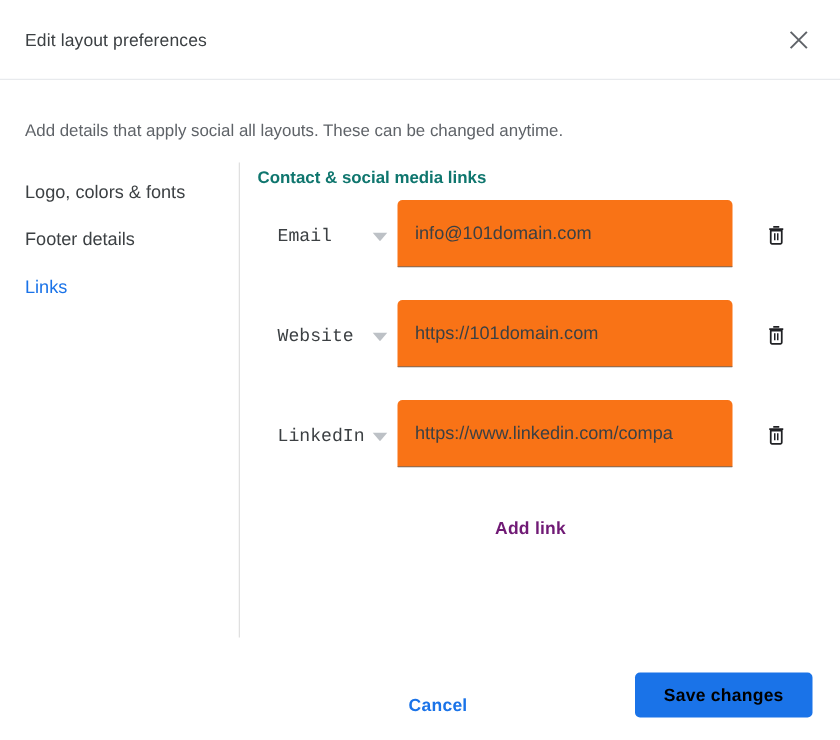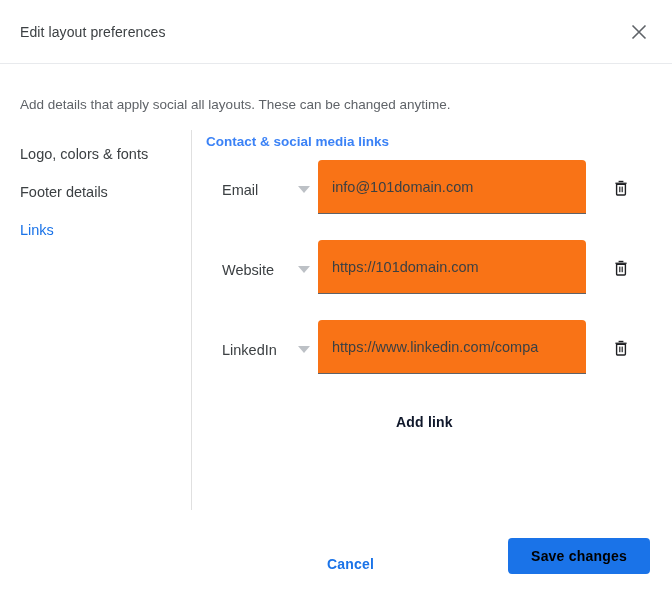--- a/index.html
+++ b/index.html
@@ -114,21 +114,21 @@
     width: 480px;
     height: 380px;
   }
   .section-heading {
     position: absolute;
     left: 14px;
     top: 3px;
     font-size: 13.5px;
     line-height: 18px;
     font-weight: 700;
-    color: #3b82f6;
+    color: #0f766e;
     white-space: nowrap;
   }
 
   
   .link-rows {
     position: absolute;
     left: 0;
     top: 30px;
     width: 480px;
   }
@@ -142,21 +142,21 @@
     top: 18px;
     width: 88px;
     height: 24px;
     display: flex;
     align-items: center;
     justify-content: space-between;
     cursor: pointer;
     background: transparent;
     border: none;
     padding: 0;
-    font-family: Liberation Sans, sans-serif;
+    font-family: Liberation Mono, monospace;
   }
   .type-label {
     font-size: 14.5px;
     line-height: 20px;
     color: #3c4043;
     white-space: nowrap;
   }
   .select-arrow-icon svg { display: block; }
 
   .text-field {
@@ -199,21 +199,21 @@
   .add-link-button {
     position: absolute;
     left: 196px;
     top: 278px;
     background: transparent;
     border: none;
     padding: 6px 8px;
     font-family: "Liberation Sans", sans-serif;
     font-size: 14px;
     font-weight: 700;
-    color: #0f172a;
+    color: #701a75;
     cursor: pointer;
     border-radius: 4px;
     letter-spacing: 0.2px;
   }
 
   
   .dialog-footer {
     position: absolute;
     left: 0;
     bottom: 0;

